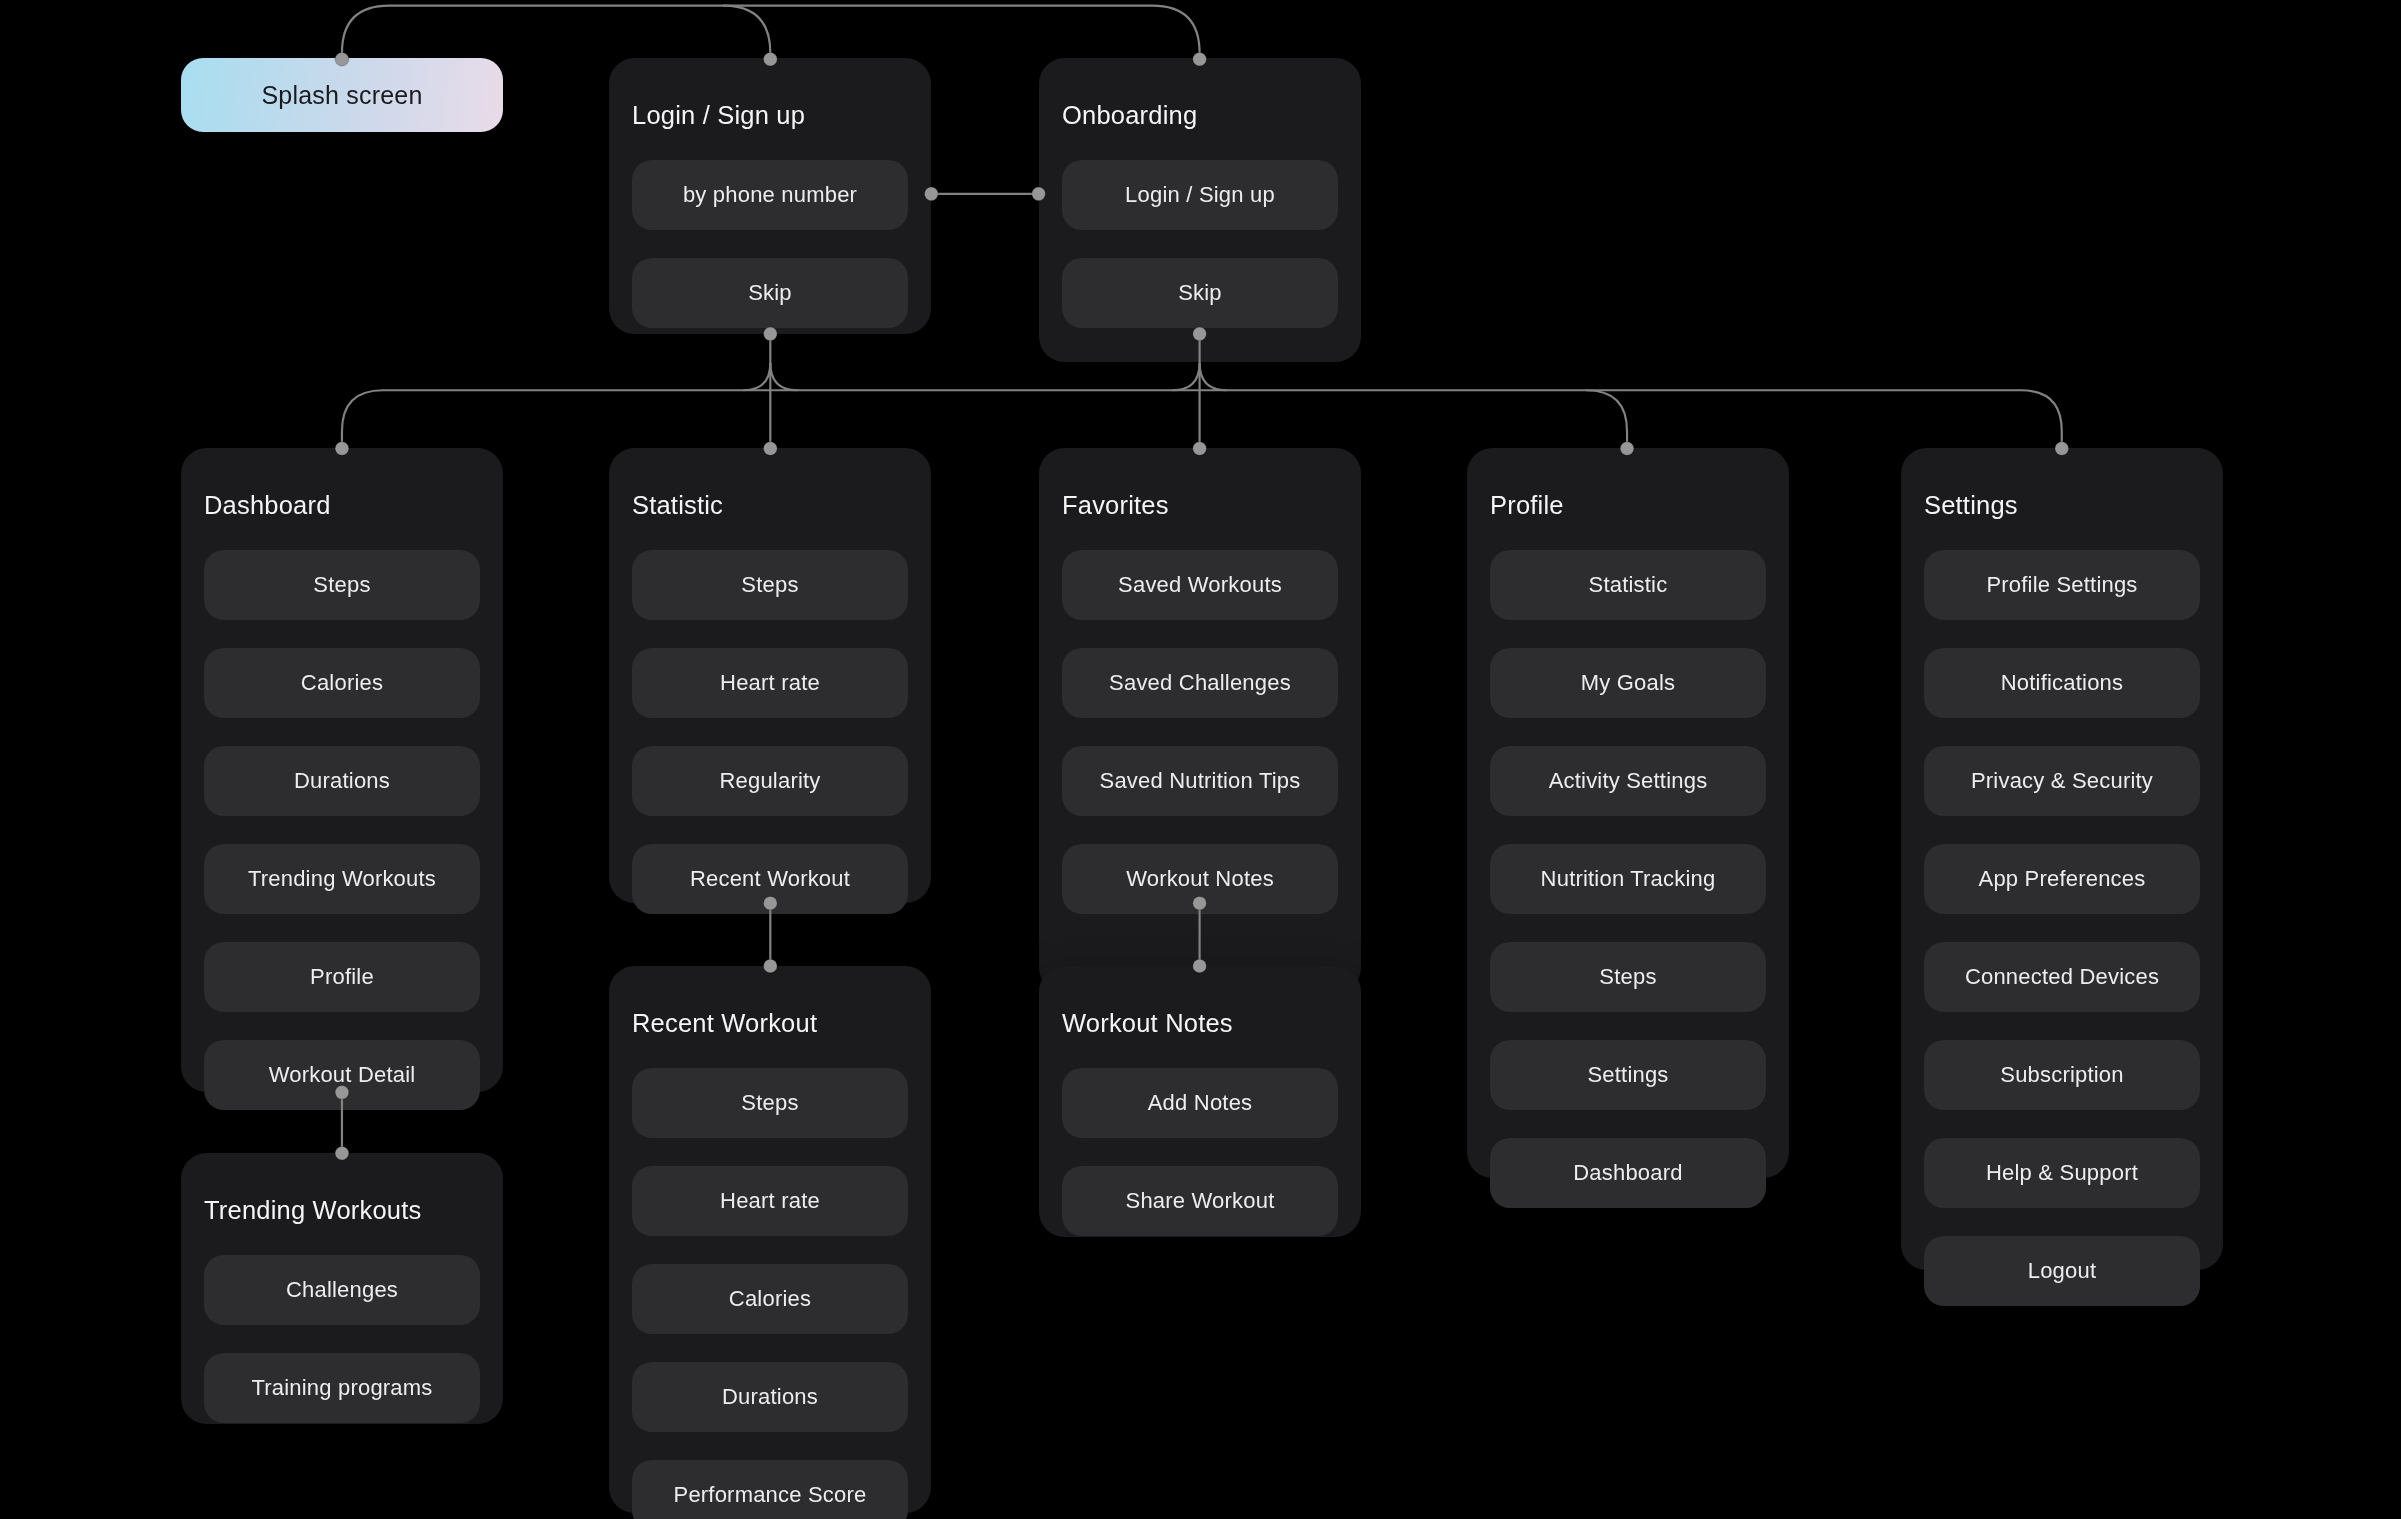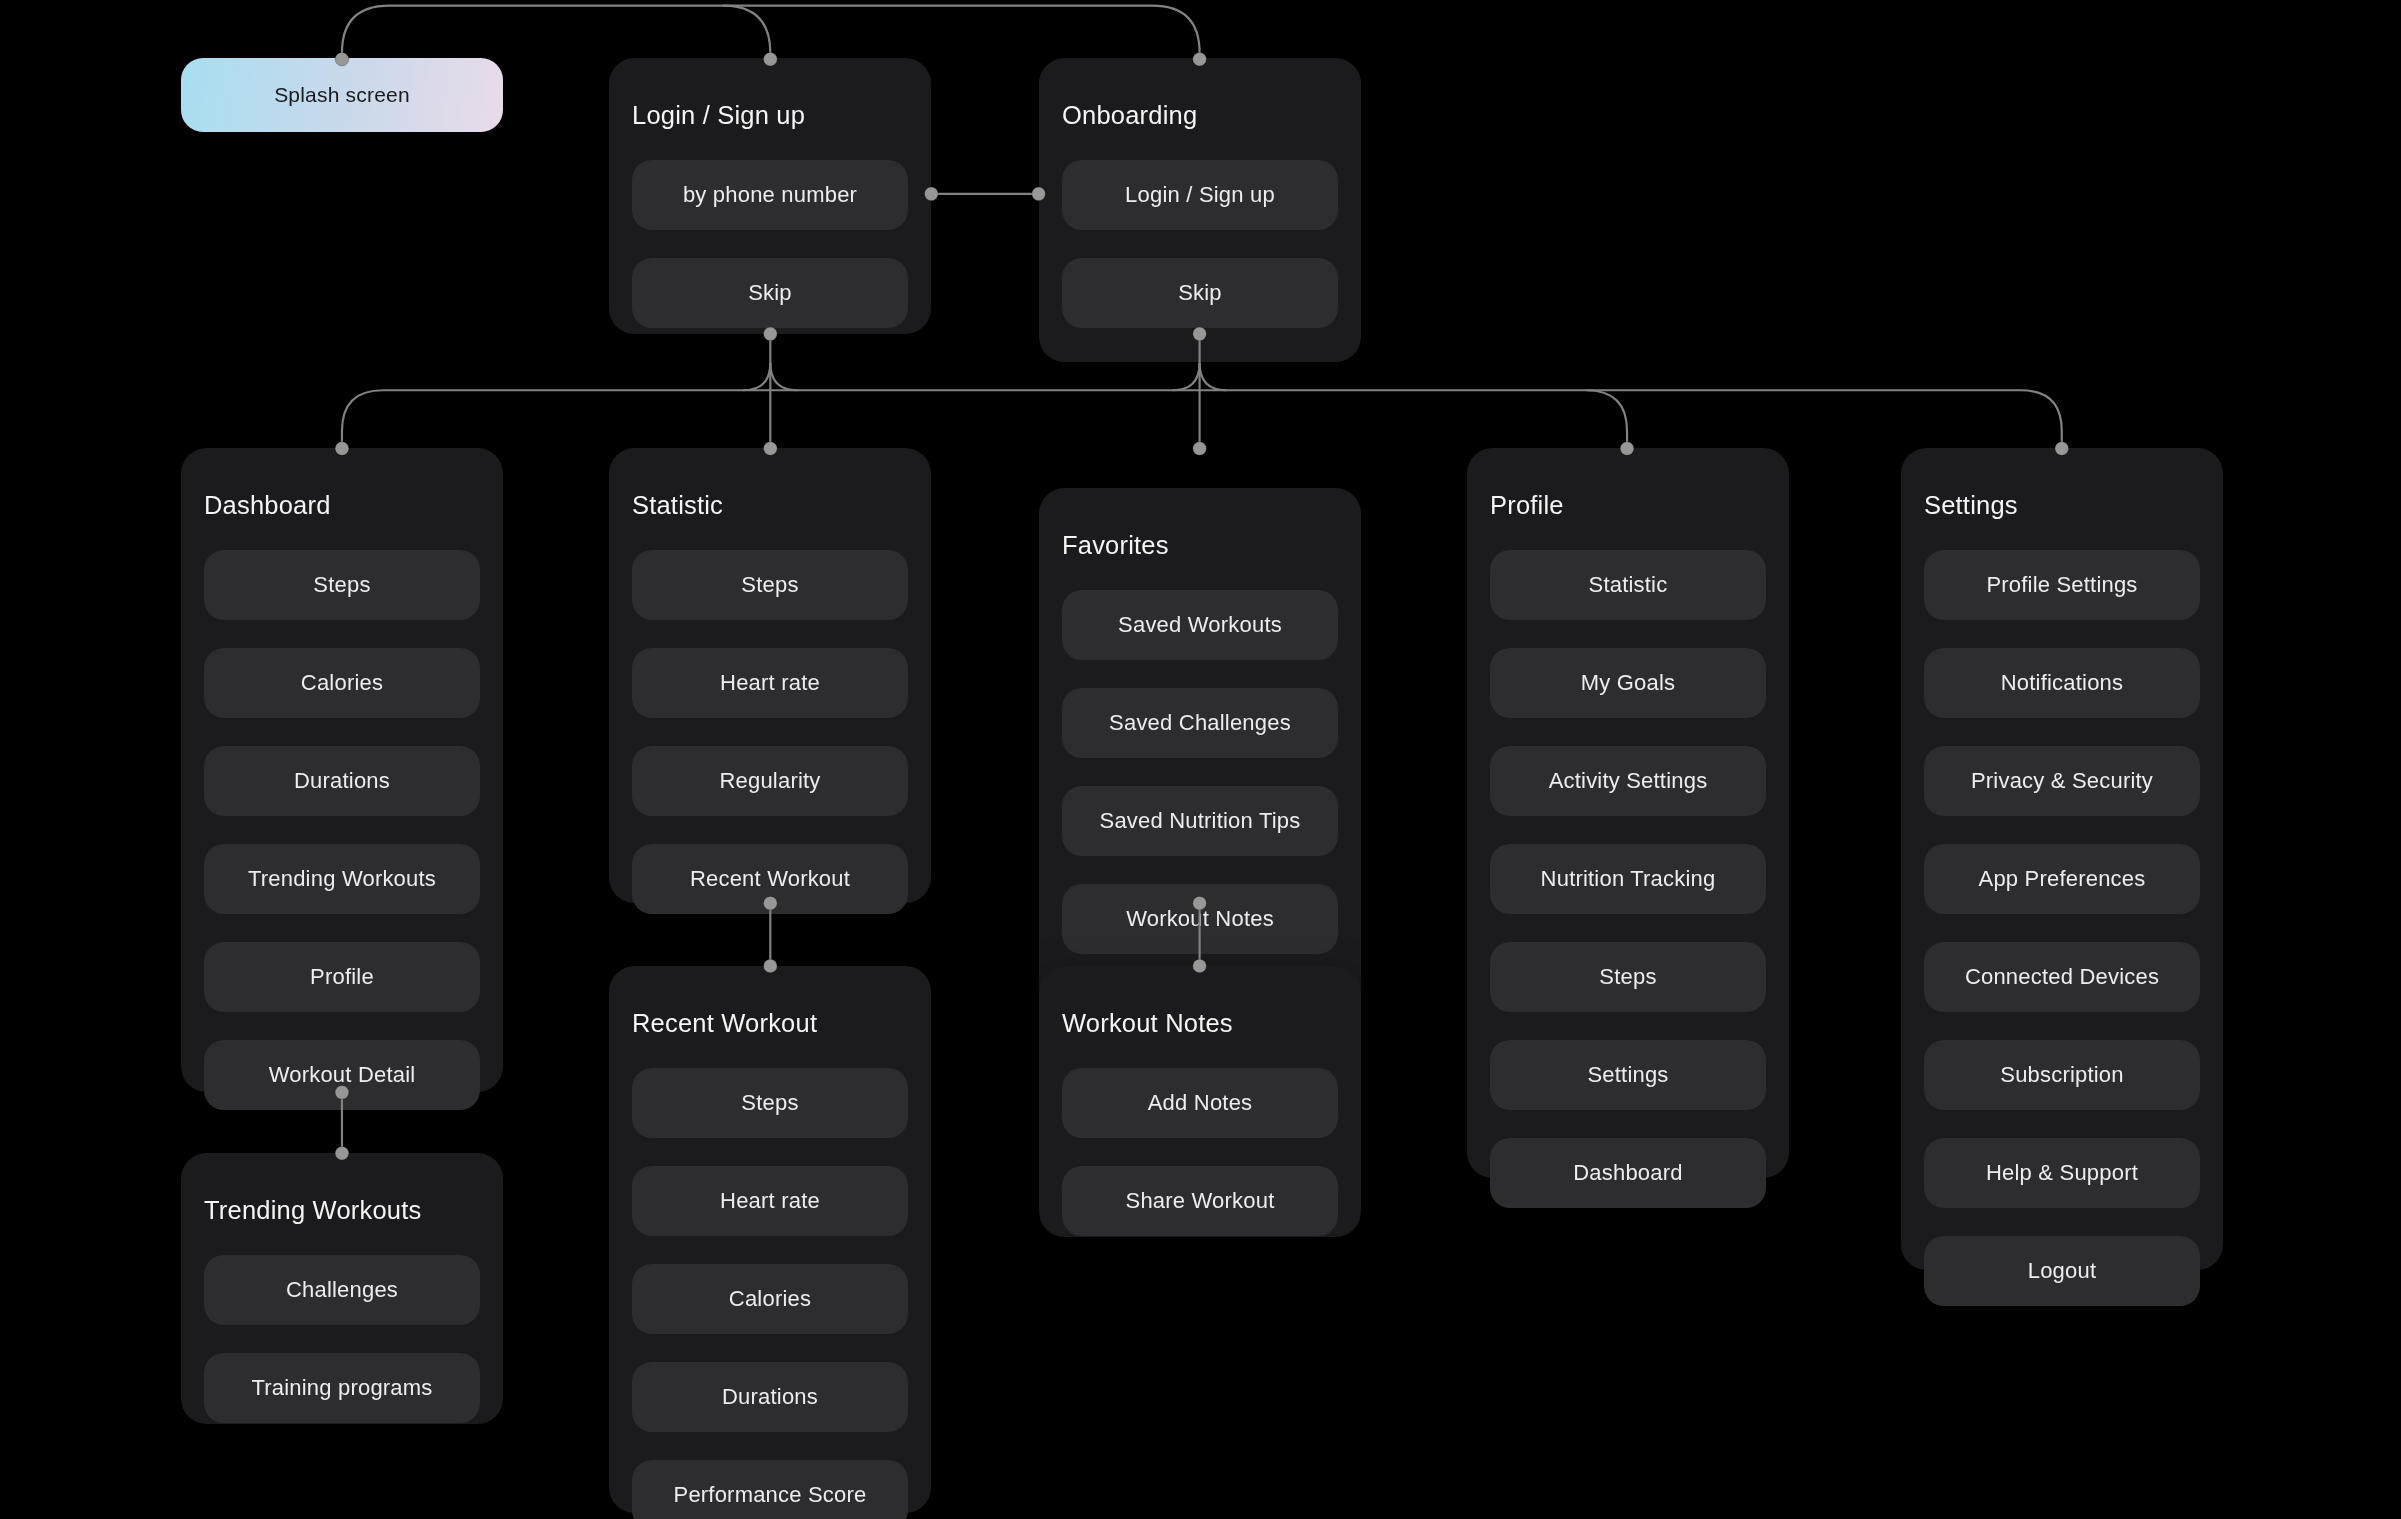--- a/index.html
+++ b/index.html
@@ -35,21 +35,21 @@
   .node-btn{
     height:70px;border-radius:20px;background:var(--button-bg);
     color:var(--button-text);font-size:22px;font-weight:500;letter-spacing:0.2px;
     display:flex;align-items:center;justify-content:center;text-align:center;
     cursor:pointer;
   }
   .pill{
     height:74px;border-radius:22px;display:flex;align-items:center;justify-content:center;
     background:linear-gradient(97deg,var(--splash-gradient-start) 0%,
                var(--splash-gradient-mid) 52%,var(--splash-gradient-end) 100%);
-    color:var(--splash-text);font-size:21px;font-weight:500;letter-spacing:0.2px;
+    color:var(--splash-text);font-size:25px;font-weight:500;letter-spacing:0.2px;
   }
 </style>
 </head>
 <body>
 
 <div class="stage">
 
   <svg class="wires" viewBox="0 0 2640 1670" aria-hidden="true">
     <g>
 
@@ -128,21 +128,21 @@
   <section class="node card" style="left:609px;top:448px;height:455px;">
     <h2 class="card-title">Statistic</h2>
     <div class="btns">
         <div class="node-btn">Steps</div>
         <div class="node-btn">Heart rate</div>
         <div class="node-btn">Regularity</div>
         <div class="node-btn">Recent Workout</div>
       </div>
   </section>
 
-  <section class="node card" style="left:1039px;top:448px;height:545px;margin-top:40px;">
+  <section class="node card" style="left:1039px;top:448px;height:545px;">
     <h2 class="card-title">Favorites</h2>
     <div class="btns">
         <div class="node-btn">Saved Workouts</div>
         <div class="node-btn">Saved Challenges</div>
         <div class="node-btn">Saved Nutrition Tips</div>
         <div class="node-btn">Workout Notes</div>
       </div>
   </section>
 
   <section class="node card" style="left:1467px;top:448px;height:730px;">

